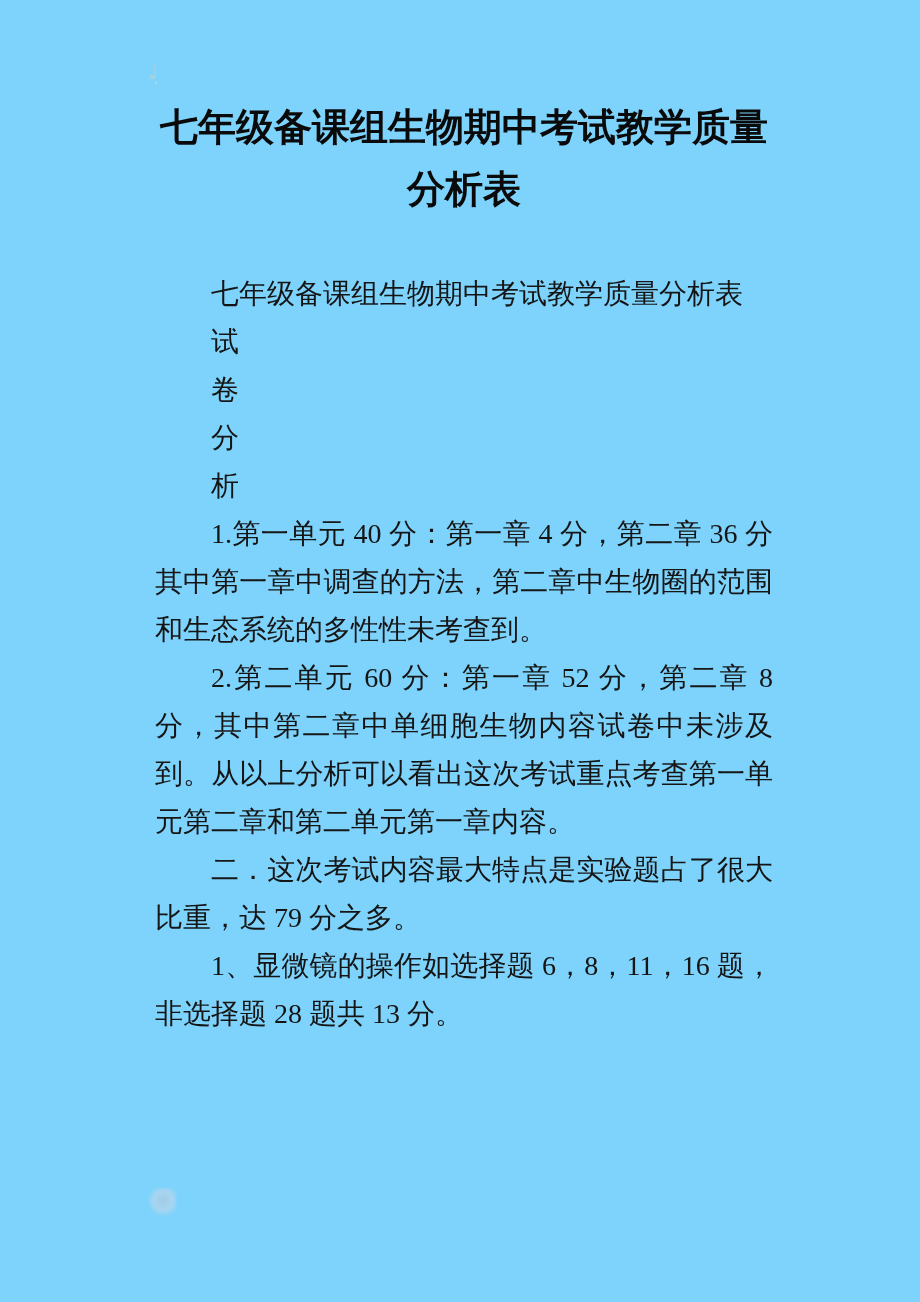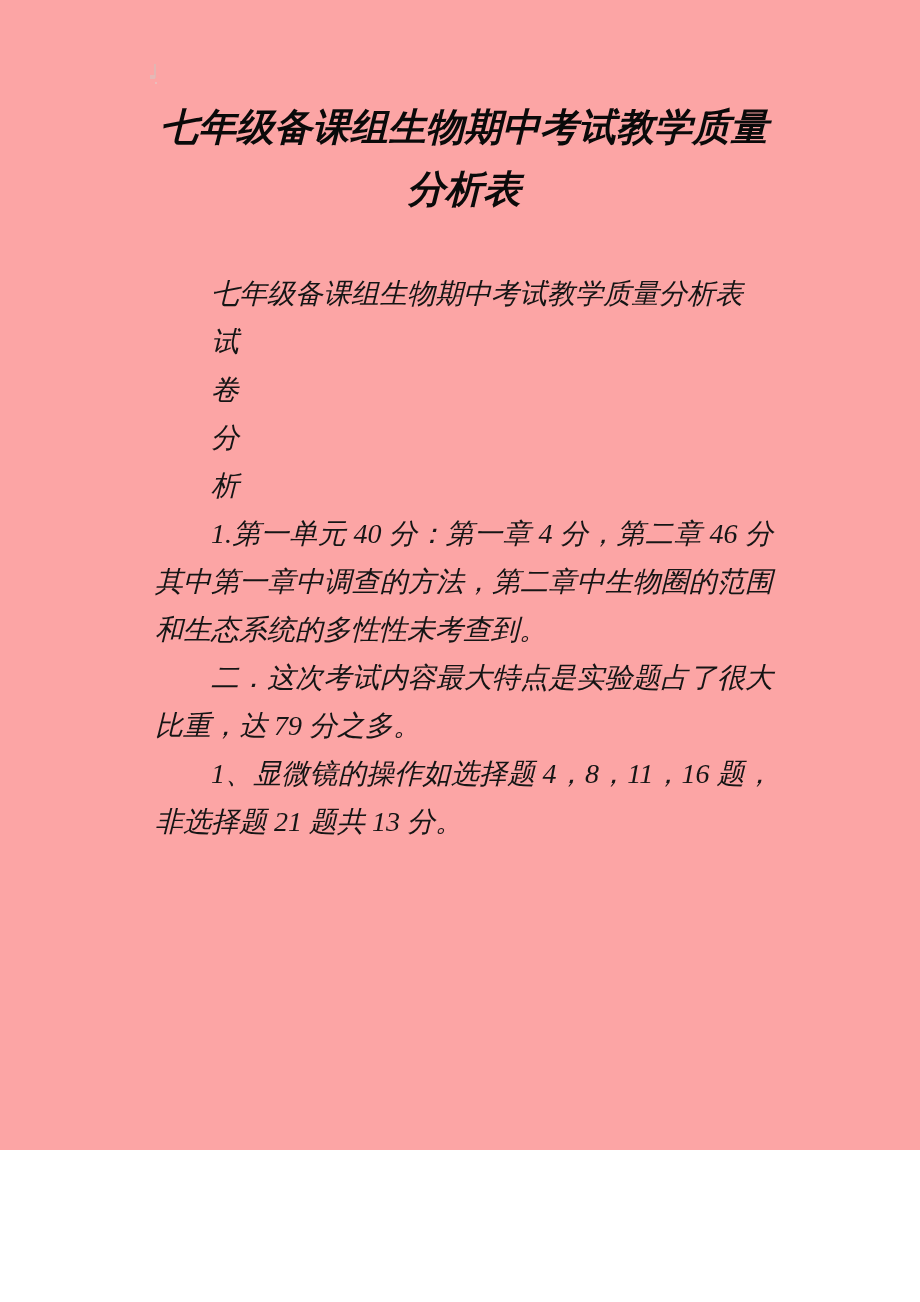--- a/index.html
+++ b/index.html
@@ -3,26 +3,25 @@
 <meta charset="utf-8">
 <style>
   html, body {
     margin: 0;
     padding: 0;
     background: #ffffff;
   }
   .page {
     position: relative;
     width: 920px;
-    height: 1150px;
-    background: #fca5a5;
+    height: 1302px;
+    background: #7dd3fc;
     overflow: hidden;
     font-family: "Liberation Serif", "DejaVu Serif", serif;
     color: #111111;
-    font-style: italic;
   }
   .content {
     padding: 0 147px 0 155px;
   }
   .doc-title {
     margin: 0;
     padding-top: 96px;
     font-family: "Liberation Sans", "DejaVu Sans", sans-serif;
     font-weight: 800;
     font-size: 38px;
@@ -102,21 +101,22 @@
 
   <div class="content">
     <h1 class="doc-title">七年级备课组生物期中考试教学质量分析表</h1>
 
     <div class="doc-body">
         <p class="para">七年级备课组生物期中考试教学质量分析表</p>
         <p class="para">试</p>
         <p class="para">卷</p>
         <p class="para">分</p>
         <p class="para">析</p>
-        <p class="para">1.第一单元 40 分：第一章 4 分，第二章 46 分其中第一章中调查的方法，第二章中生物圈的范围和生态系统的多性性未考查到。</p>
+        <p class="para">1.第一单元 40 分：第一章 4 分，第二章 36 分其中第一章中调查的方法，第二章中生物圈的范围和生态系统的多性性未考查到。</p>
+        <p class="para">2.第二单元 60 分：第一章 52 分，第二章 8 分，其中第二章中单细胞生物内容试卷中未涉及到。从以上分析可以看出这次考试重点考查第一单元第二章和第二单元第一章内容。</p>
         <p class="para">二．这次考试内容最大特点是实验题占了很大比重，达 79 分之多。</p>
-        <p class="para">1、显微镜的操作如选择题 4，8，11，16 题，非选择题 21 题共 13 分。</p>
+        <p class="para">1、显微镜的操作如选择题 6，8，11，16 题，非选择题 28 题共 13 分。</p>
       </div>
   </div>
 
   <div class="artifact artifact-bottom-left"></div>
 
 </div>
 
 </body></html>

